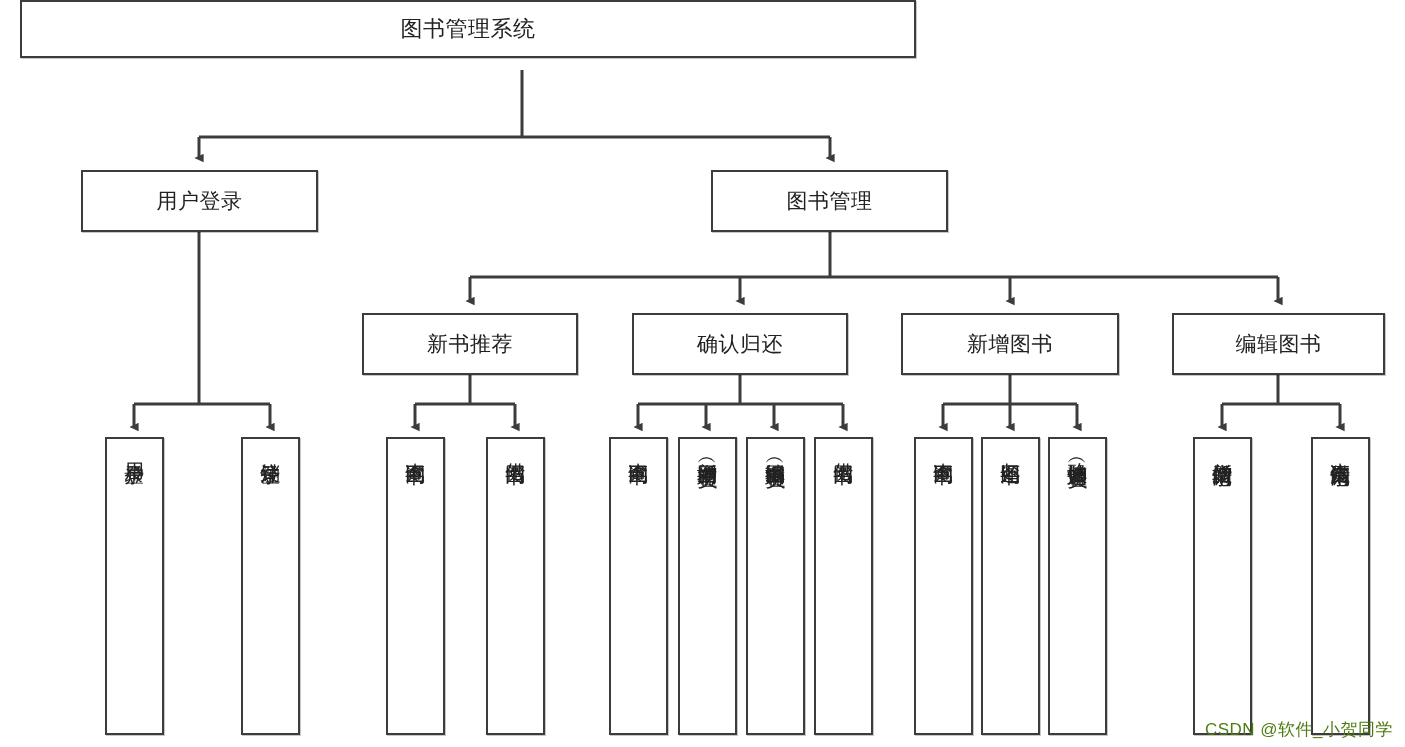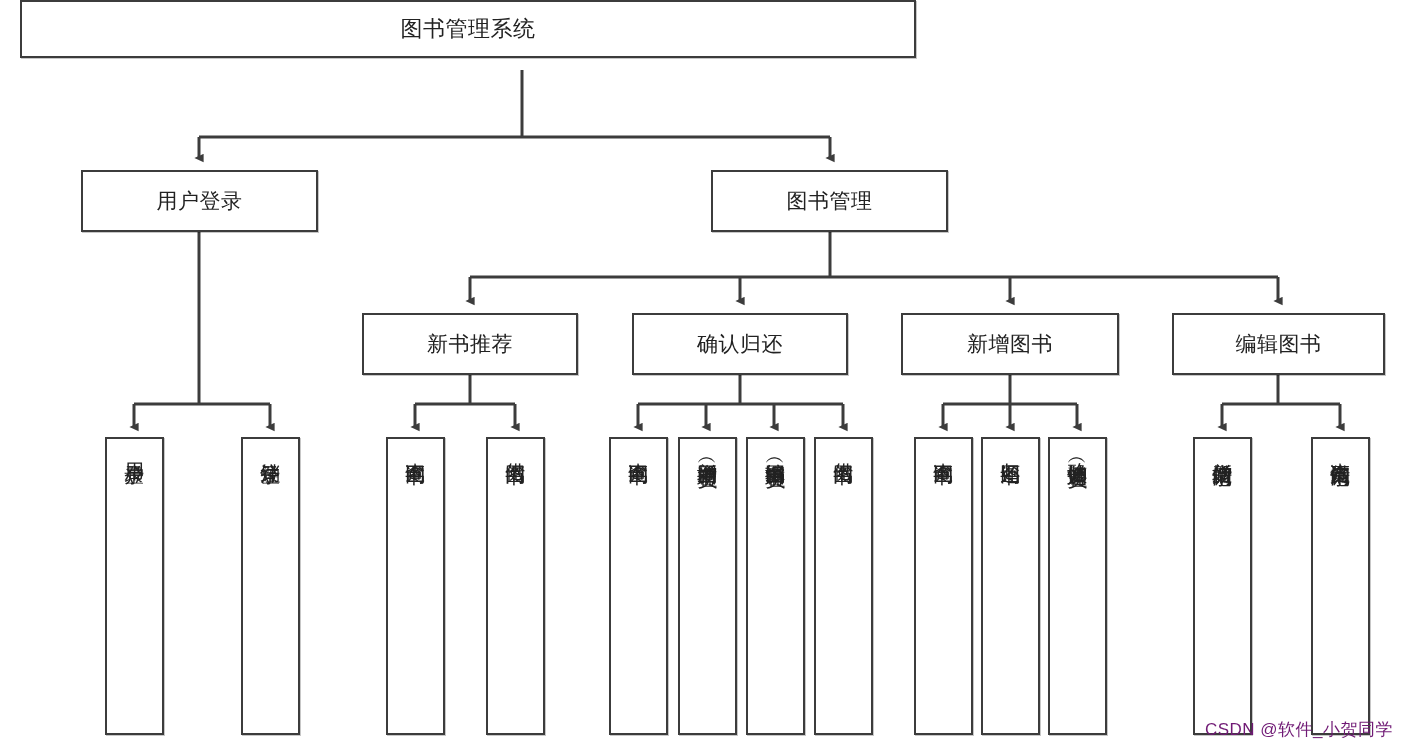--- a/index.html
+++ b/index.html
@@ -55,21 +55,21 @@
     font-size: 20px;
     line-height: 1.32;
     letter-spacing: 1px;
     white-space: normal;
   }
   .watermark {
     position: absolute;
     right: 12px;
     bottom: 6px;
     font-size: 17px;
-    color: #701a75;
+    color: #4d7c0f;
     letter-spacing: 0.5px;
     white-space: nowrap;
   }
 </style>
 </head>
 <body>
 
 <div id="canvas">
 
   <svg class="wires" viewBox="0 0 1405 747">

